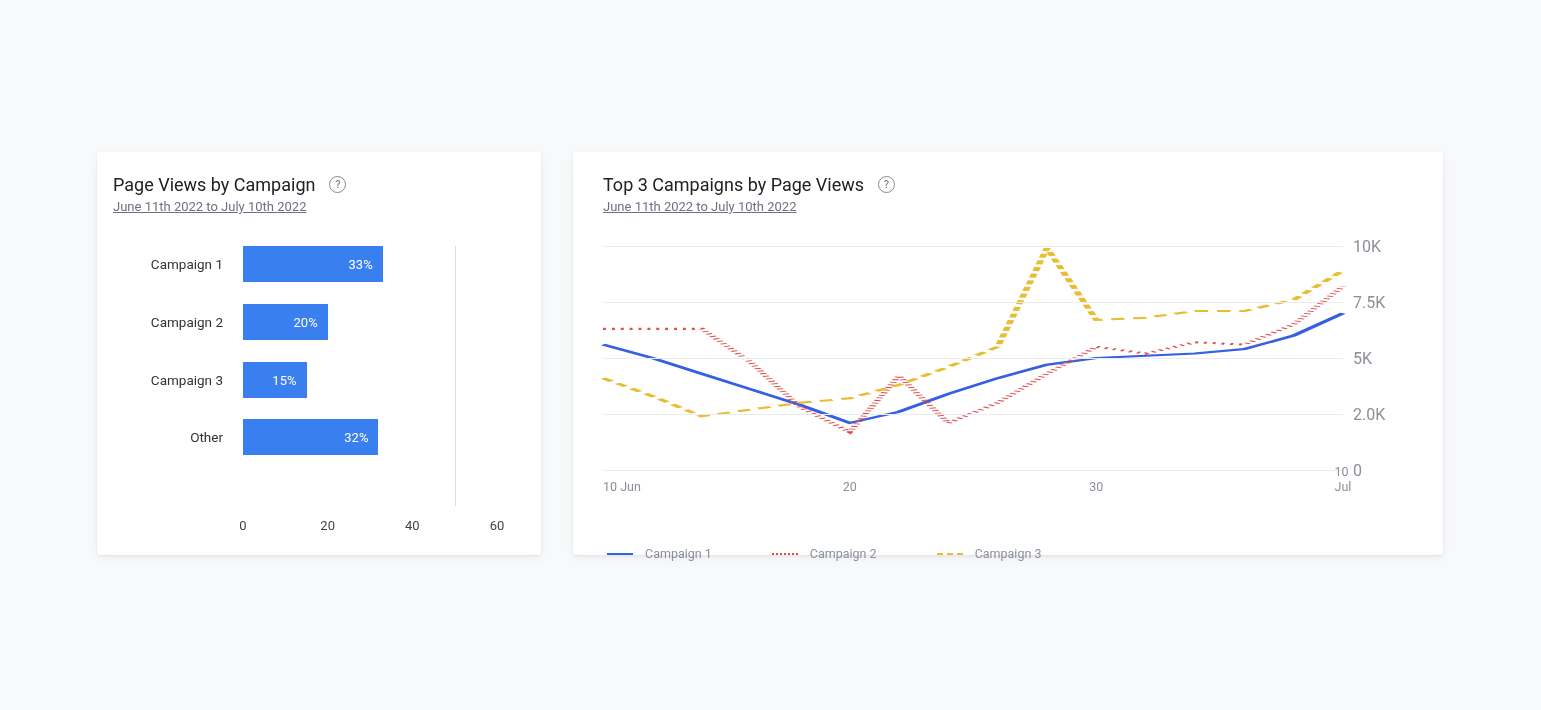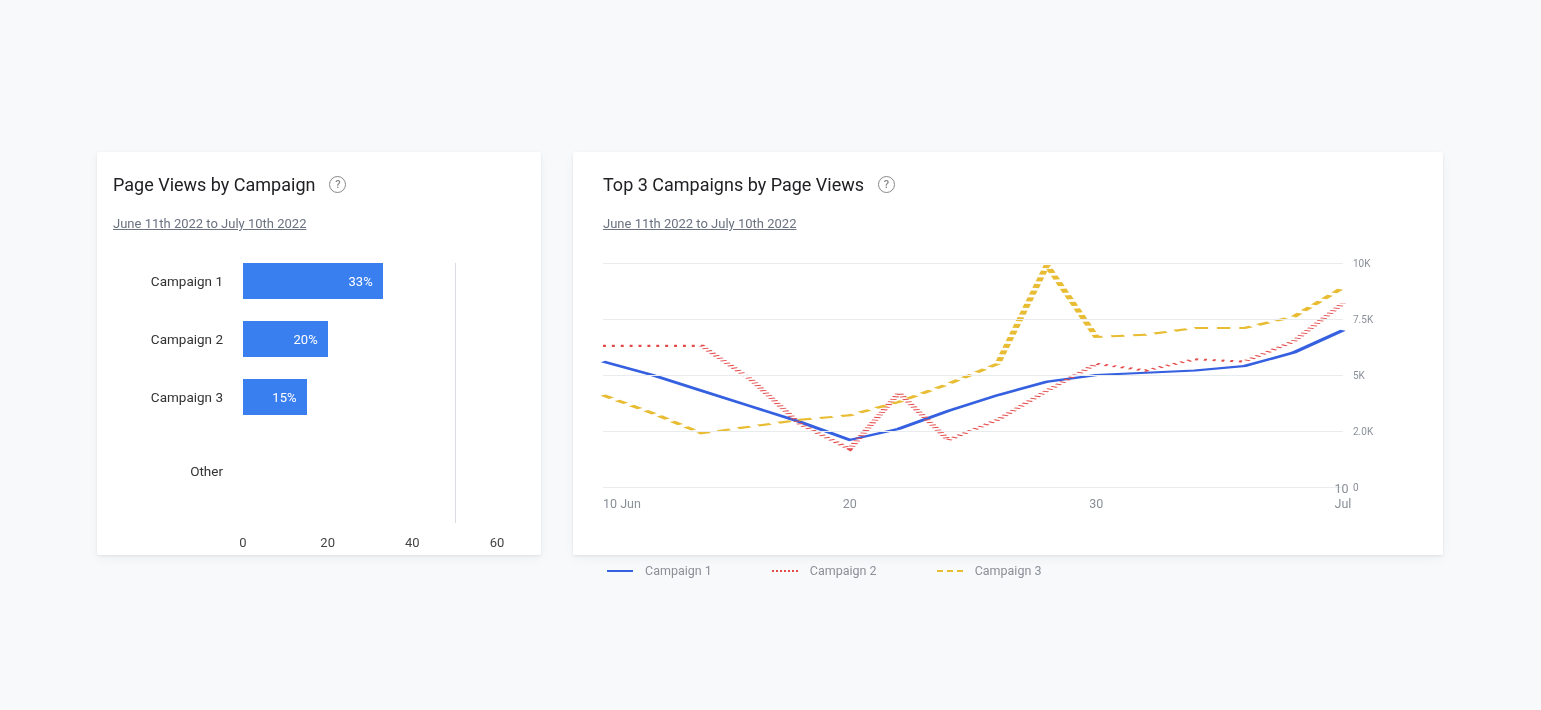--- a/index.html
+++ b/index.html
@@ -13,21 +13,21 @@
       gap: 32px;
     }
     .card {
       background: #fff;
       border-radius: 2px;
       box-shadow: 0 1px 3px rgba(0,0,0,0.08), 0 4px 12px rgba(0,0,0,0.04);
       padding: 22px 16px 18px 16px;
     }
     .card-left { width: 444px; height: 403px; }
     .card-right { width: 870px; height: 403px; padding: 22px 30px 18px 30px; }
-    .card-title-row { display: flex; align-items: center; gap: 14px; margin-bottom: 21px; }
+    .card-title-row { display: flex; align-items: center; gap: 14px; margin-bottom: 4px; }
     .card-title { font-size: 18px; color: #202124; font-weight: 400; }
     .card-subtitle { font-size: 13px; color: #6b7280; margin-bottom: 32px; text-decoration: underline; }
     .help-icon {
       width: 17px; height: 17px; border: 1.4px solid #888; border-radius: 50%;
       display: inline-flex; align-items: center; justify-content: center;
       font-size: 11px; color: #888; font-weight: 500;
     }
 
     
     .bar-chart-area { position: relative; height: 300px; }
@@ -36,21 +36,21 @@
     .bar-label { position:absolute; left:-130px; width:120px; text-align:right; font-size:13.5px; color:#333; padding-right:10px; }
     .bar-fill { height: 36px; background: #3a7ff0; display:flex; align-items:center; justify-content:flex-end; padding-right:10px; color:#fff; font-size:13px; }
     .bar-axis-line { position:absolute; top:0; bottom:0; width:1px; background:#d9dce0; }
     .bar-x-ticks { position:absolute; left:130px; right:28px; bottom:8px; height:20px; }
     .bar-x-tick { position:absolute; font-size:13px; color:#444; transform:translateX(-50%); }
 
     
     .line-chart-area { position: relative; height: 260px; margin-top: 6px; }
     .line-plot { position:absolute; left:0; right:70px; top:0; bottom:36px; }
     .grid-line { position:absolute; left:0; right:0; height:1px; background:#e9ecef; }
-    .y-tick-label { position:absolute; right:-60px; width:50px; text-align:left; font-size:10px; color:#8a8f98; transform:translateY(-50%); }
+    .y-tick-label { position:absolute; right:-60px; width:50px; text-align:left; font-size:16px; color:#8a8f98; transform:translateY(-50%); }
     .x-tick-label { position:absolute; bottom:-24px; font-size:12.5px; color:#8a8f98; transform:translateX(-50%); }
     svg.line-svg { position:absolute; left:0; top:0; width:100%; height:100%; overflow:visible; }
 
     .legend { display:flex; gap:60px; margin-top: 40px; padding-left: 4px; }
     .legend-item { display:flex; align-items:center; gap:12px; }
     .legend-swatch { width:26px; height:0; border-top-width:2px; border-top-style:solid; }
     .legend-label { font-size:12.5px; color:#8a8f98; }
   </style>
 </head>
 <body>
@@ -71,22 +71,23 @@
           <div class="bar-fill" style="width: 55%; background: rgb(58, 127, 240);">33%</div>
         </div>
         <div class="bar-row" style="top: 58px;">
           <div class="bar-label">Campaign 2</div>
           <div class="bar-fill" style="width: 33.3333%; background: rgb(58, 127, 240);">20%</div>
         </div>
         <div class="bar-row" style="top: 116px;">
           <div class="bar-label">Campaign 3</div>
           <div class="bar-fill" style="width: 25%; background: rgb(58, 127, 240);">15%</div>
         </div>
-        <div class="bar-row" style="top: 190px;">
+        <div class="bar-row" style="top: 173px;">
           <div class="bar-label">Other</div>
+          <div class="bar-fill" style="width: 53.3333%; background: rgb(58, 127, 240);">32%</div>
         </div>
       </div>
     <div class="bar-x-ticks" id="bar-x-ticks">
         <div class="bar-x-tick" style="left: 0%;">0</div>
         <div class="bar-x-tick" style="left: 33.3333%;">20</div>
         <div class="bar-x-tick" style="left: 66.6667%;">40</div>
         <div class="bar-x-tick" style="left: 100%;">60</div>
       </div>
   </div>
 </div>

